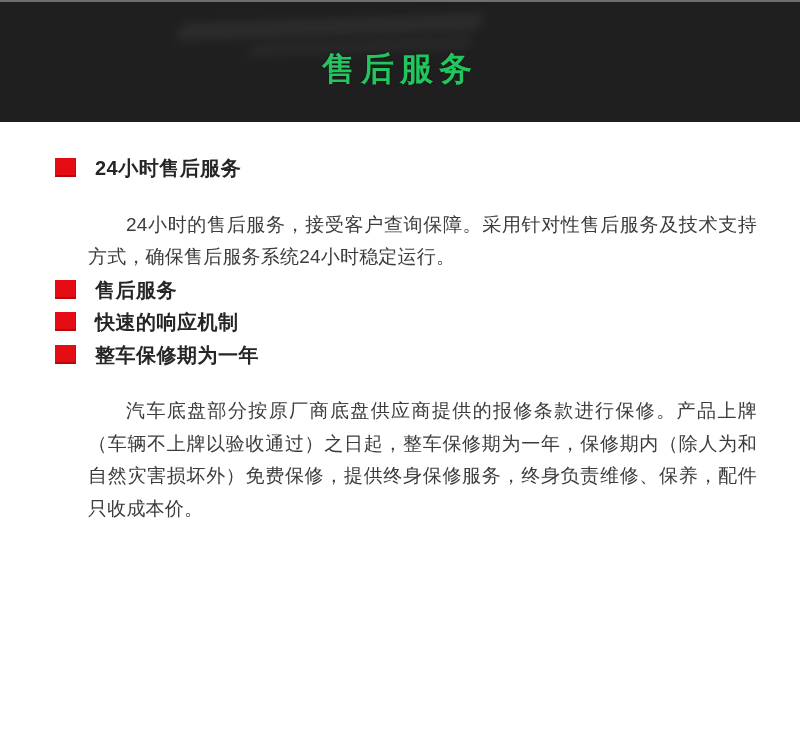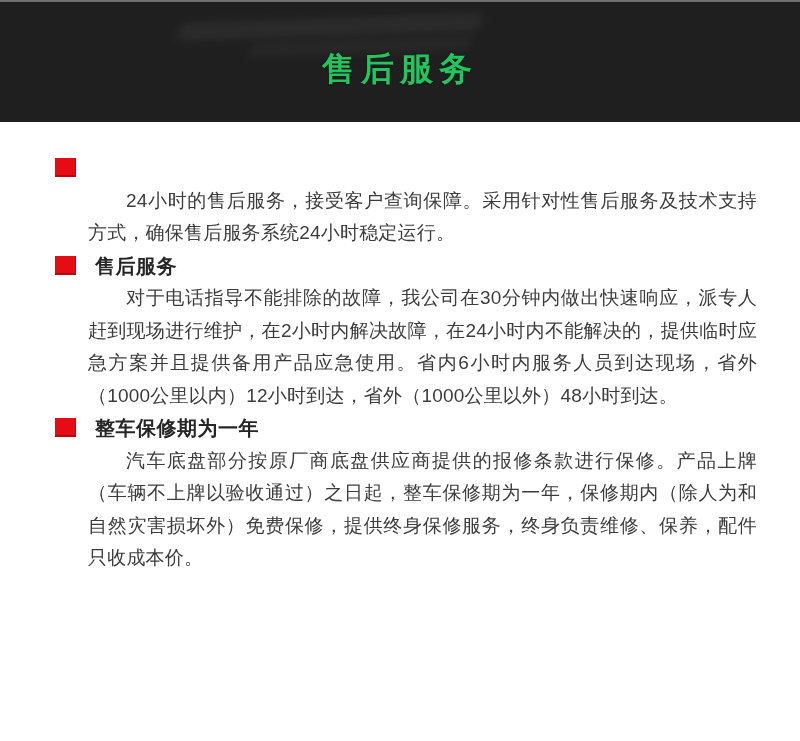--- a/index.html
+++ b/index.html
@@ -62,51 +62,56 @@
     font-size: 20px;
     font-weight: bold;
     color: #262626;
     letter-spacing: 0.5px;
     padding-left: 7px;
   }
   .para {
     text-indent: 2em;
     text-align: justify;
     letter-spacing: 0.2px;
+    margin-top: 24px;
   }
 </style>
 </head>
 <body>
 
 <div class="header" style="background: rgb(31, 31, 31);">
   <div class="smudge a"></div>
   <div class="smudge b"></div>
   <h1 class="title">售后服务</h1>
 </div>
 
 <div class="content">
   <div class="section">
     <div class="sec-head">
       <span class="bullet" style="background: rgb(229, 13, 19);"></span>
+      <span class="sec-title">24小时售后服务</span>
     </div>
     <div class="sec-paras">
         <p class="para">24小时的售后服务，接受客户查询保障。采用针对性售后服务及技术支持方式，确保售后服务系统24小时稳定运行。</p>
       </div>
   </div>
 
   <div class="section">
     <div class="sec-head">
       <span class="bullet" style="background: rgb(229, 13, 19);"></span>
       <span class="sec-title">售后服务</span>
     </div>
   </div>
 
   <div class="section">
+    <div class="sec-head">
+      <span class="bullet" style="background: rgb(229, 13, 19);"></span>
+      <span class="sec-title">快速的响应机制</span>
+    </div>
     <div class="sec-paras">
-        <p class="para">对于电话指导不能排除的故障，我公司在30分钟内做出快速响应，派专人赶到现场进行维护，在2小时内解决故障，在24小时内不能解决的，提供临时应急方案并且提供备用产品应急使用。省内6小时内服务人员到达现场，省外（1000公里以内）12小时到达，省外（1000公里以外）48小时到达。</p>
       </div>
   </div>
 
   <div class="section">
     <div class="sec-head">
       <span class="bullet" style="background: rgb(229, 13, 19);"></span>
       <span class="sec-title">整车保修期为一年</span>
     </div>
     <div class="sec-paras">
         <p class="para">汽车底盘部分按原厂商底盘供应商提供的报修条款进行保修。产品上牌（车辆不上牌以验收通过）之日起，整车保修期为一年，保修期内（除人为和自然灾害损坏外）免费保修，提供终身保修服务，终身负责维修、保养，配件只收成本价。</p>

